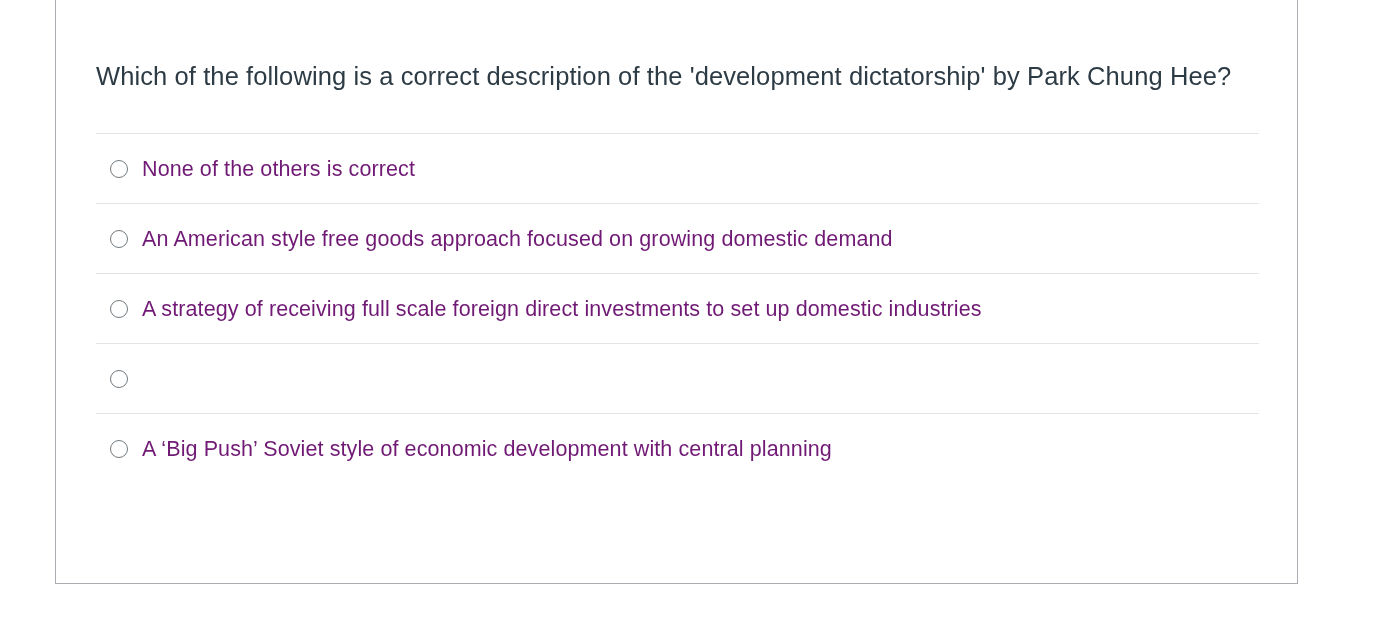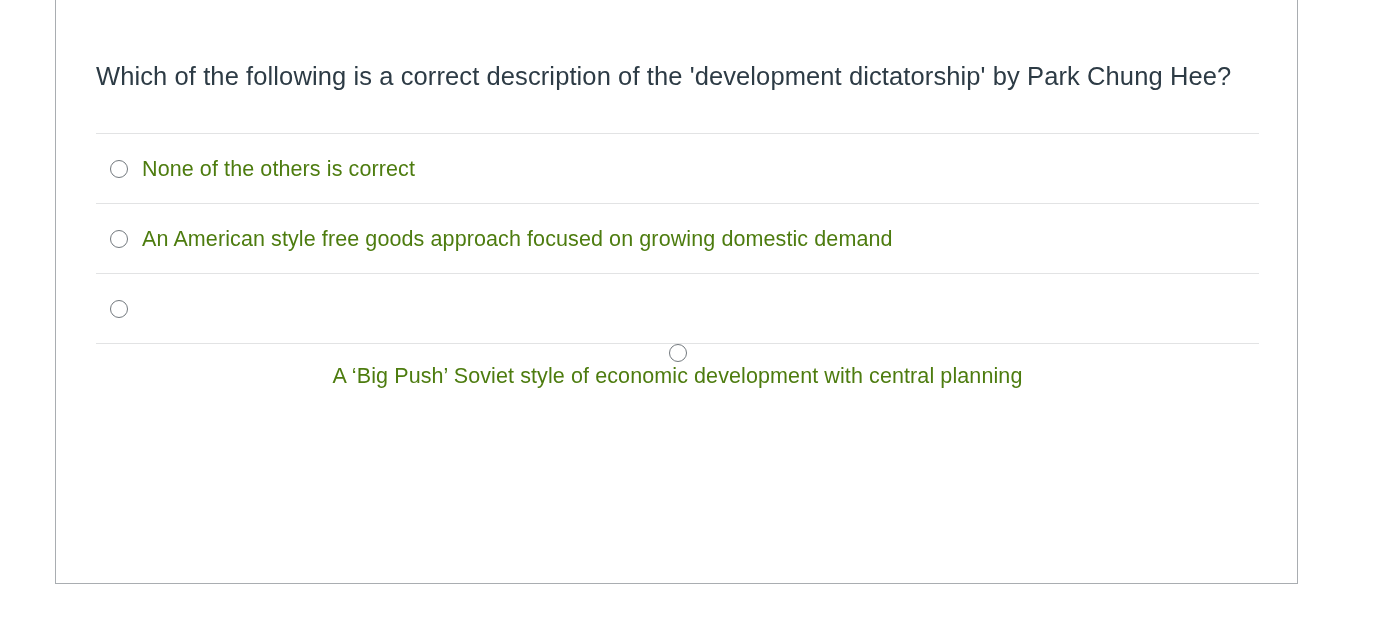--- a/index.html
+++ b/index.html
@@ -65,39 +65,38 @@
     display: flex;
     align-items: center;
     height: 70px;
     border-bottom: 1px solid #e2e3e4;
     box-sizing: border-box;
     cursor: pointer;
     background: transparent;
   }
   .answer-row.last {
     border-bottom: none;
-    flex-direction: column;
   }
 
   .radio {
     flex: 0 0 auto;
     width: 18px;
     height: 18px;
     border-radius: 50%;
     border: 1.6px solid #73797e;
     background: #ffffff;
     box-sizing: border-box;
     margin-left: 14px;
     margin-right: 14px;
   }
 
   .answer-label {
     font-size: 21.5px;
     line-height: 28px;
-    color: #4d7c0f;
+    color: #701a75;
     letter-spacing: 0.1px;
     white-space: nowrap;
   }
 </style>
 </head>
 <body>
 
 <div id="page">
 
   <div class="question-card">
@@ -110,20 +109,24 @@
         <div class="answer-row">
           <span class="radio"></span>
           <span class="answer-label">None of the others is correct</span>
         </div>
 
         <div class="answer-row">
           <span class="radio"></span>
           <span class="answer-label">An American style free goods approach focused on growing domestic demand</span>
         </div>
 
+        <div class="answer-row">
+          <span class="radio"></span>
+          <span class="answer-label">A strategy of receiving full scale foreign direct investments to set up domestic industries</span>
+        </div>
 
         <div class="answer-row">
           <span class="radio"></span>
         </div>
 
         <div class="answer-row last">
           <span class="radio"></span>
           <span class="answer-label">A ‘Big Push’ Soviet style of economic development with central planning</span>
         </div>
 

